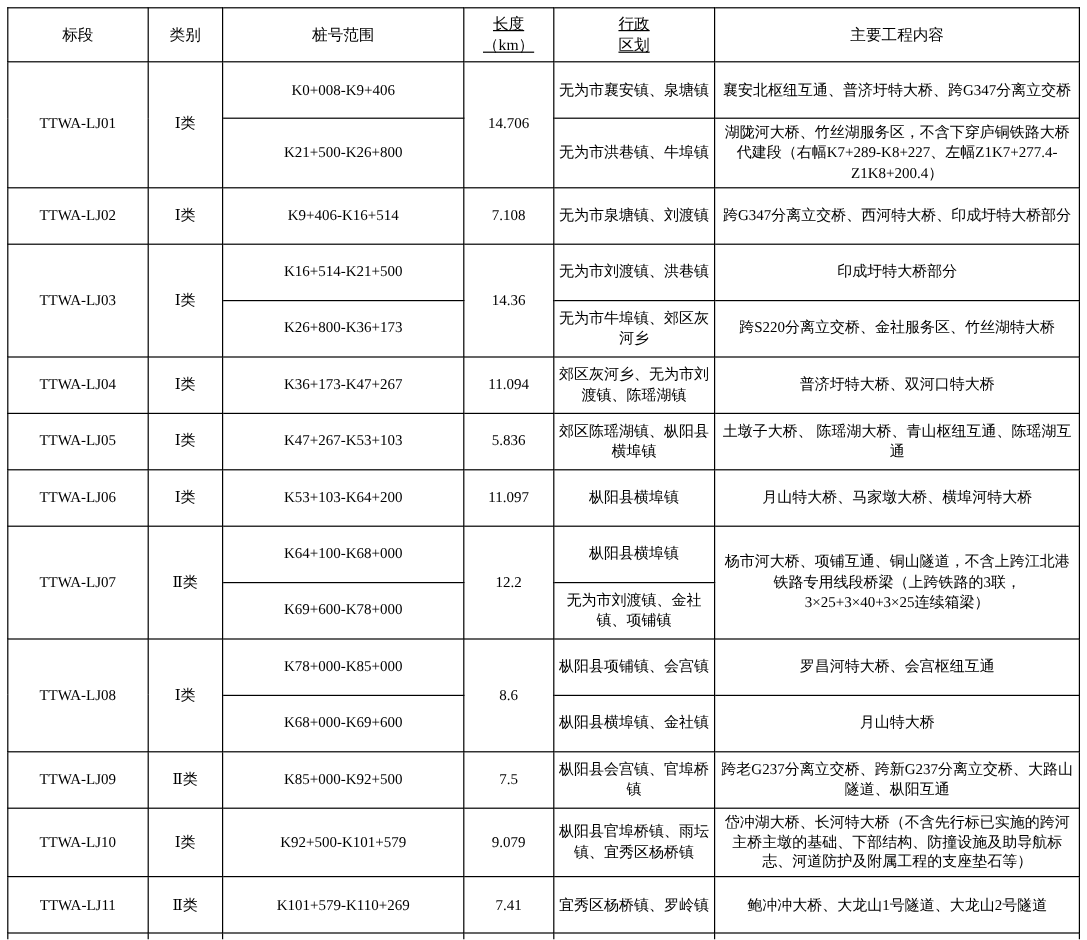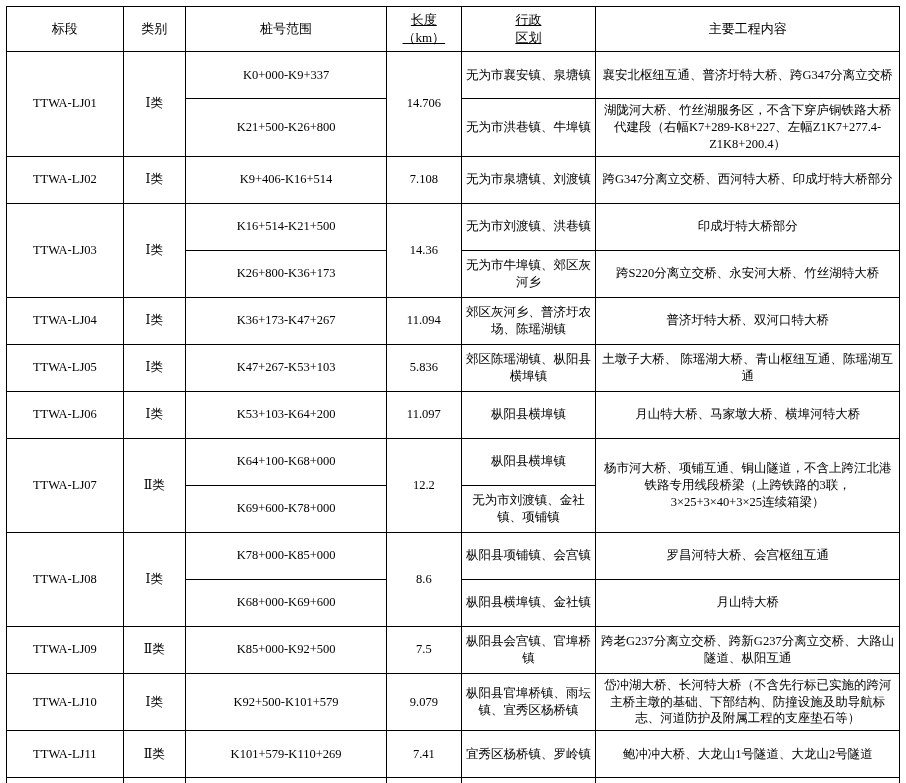--- a/index.html
+++ b/index.html
@@ -76,21 +76,21 @@
           <div>区划</div>
         </th>
         <th>主要工程内容</th>
       </tr>
     </thead>
     <tbody>
 
       <tr>
         <td rowspan="2">TTWA-LJ01</td>
         <td rowspan="2">Ⅰ类</td>
-        <td class="cell-tall">K0+000-K9+337</td>
+        <td class="cell-tall">K0+008-K9+406</td>
         <td rowspan="2">14.706</td>
         <td>无为市襄安镇、泉塘镇</td>
         <td>襄安北枢纽互通、普济圩特大桥、跨G347分离立交桥</td>
       </tr>
       <tr>
         <td class="cell-tall">K21+500-K26+800</td>
         <td>无为市洪巷镇、牛埠镇</td>
         <td>湖陇河大桥、竹丝湖服务区，不含下穿庐铜铁路大桥代建段（右幅K7+289-K8+227、左幅Z1K7+277.4-Z1K8+200.4）</td>
       </tr>
 
@@ -107,29 +107,29 @@
         <td rowspan="2">TTWA-LJ03</td>
         <td rowspan="2">Ⅰ类</td>
         <td class="cell-tall">K16+514-K21+500</td>
         <td rowspan="2">14.36</td>
         <td>无为市刘渡镇、洪巷镇</td>
         <td>印成圩特大桥部分</td>
       </tr>
       <tr>
         <td class="cell-tall">K26+800-K36+173</td>
         <td>无为市牛埠镇、郊区灰河乡</td>
-        <td>跨S220分离立交桥、永安河大桥、竹丝湖特大桥</td>
+        <td>跨S220分离立交桥、金社服务区、竹丝湖特大桥</td>
       </tr>
 
       <tr>
         <td class="cell-tall">TTWA-LJ04</td>
         <td>Ⅰ类</td>
         <td>K36+173-K47+267</td>
         <td>11.094</td>
-        <td>郊区灰河乡、普济圩农场、陈瑶湖镇</td>
+        <td>郊区灰河乡、无为市刘渡镇、陈瑶湖镇</td>
         <td>普济圩特大桥、双河口特大桥</td>
       </tr>
 
       <tr>
         <td class="cell-tall">TTWA-LJ05</td>
         <td>Ⅰ类</td>
         <td>K47+267-K53+103</td>
         <td>5.836</td>
         <td>郊区陈瑶湖镇、枞阳县横埠镇</td>
         <td>土墩子大桥、 陈瑶湖大桥、青山枢纽互通、陈瑶湖互通</td>

